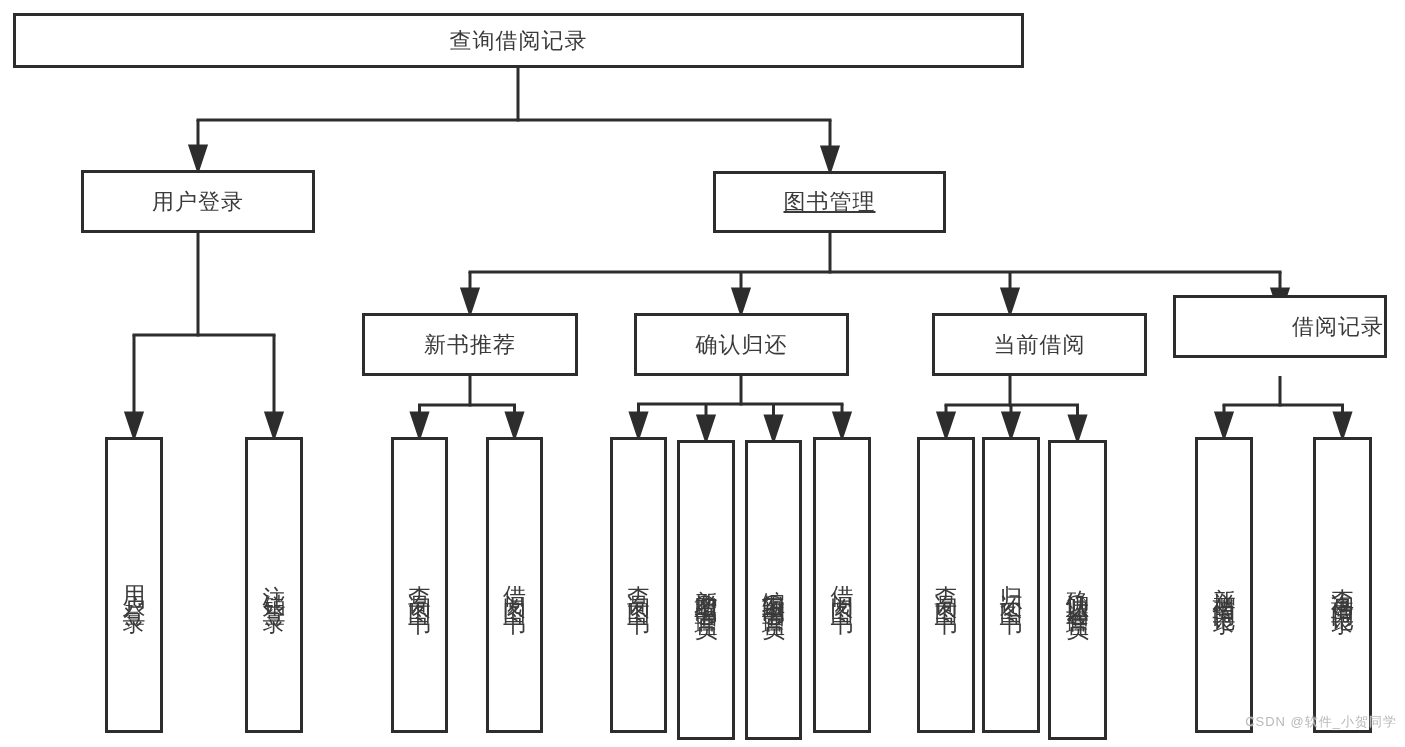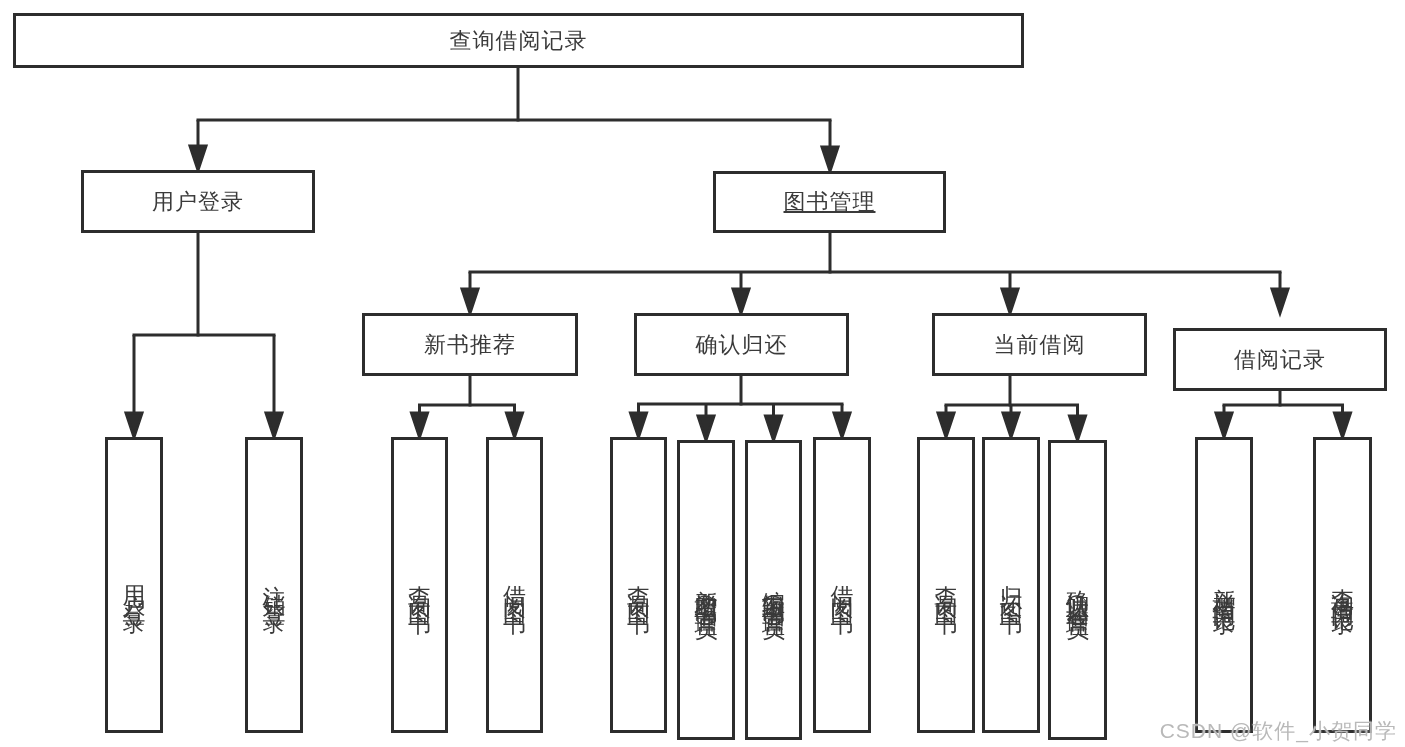--- a/index.html
+++ b/index.html
@@ -47,22 +47,22 @@
   }
   .box-v.v-med span {
     letter-spacing: 5px;
   }
   .box-v.v-long span {
     letter-spacing: 4px;
   }
   .watermark {
     position: absolute;
     right: 8px;
-    bottom: 2px;
-    font-size: 21px;
+    bottom: 16px;
+    font-size: 13px;
     color: #b9b9b9;
     letter-spacing: 1px;
     white-space: nowrap;
     text-shadow: 0 0 2px #ffffff;
   }
 </style>
 </head>
 <body>
 
 <div class="stage">
@@ -144,21 +144,21 @@
 
   <div class="box box-h" style="left:362px; top:313px; width:216px; height:63px;">
     <span>新书推荐</span>
   </div>
   <div class="box box-h" style="left:634px; top:313px; width:215px; height:63px;">
     <span>确认归还</span>
   </div>
   <div class="box box-h" style="left:903px; top:313px; width:215px; height:63px;margin-left:29px;">
     <span>当前借阅</span>
   </div>
-  <div class="box box-h" style="left:1173px; top:328px; width:214px; height:63px;">
+  <div class="box box-h" style="left:1173px; top:295px; width:214px; height:63px;justify-content:flex-end;">
     <span>借阅记录</span>
   </div>
 
   <div class="box box-v" style="left:105px; top:437px; width:58px; height:296px;">
     <span>用户登录</span>
   </div>
   <div class="box box-v" style="left:245px; top:437px; width:58px; height:296px;">
     <span>注销登录</span>
   </div>
 

